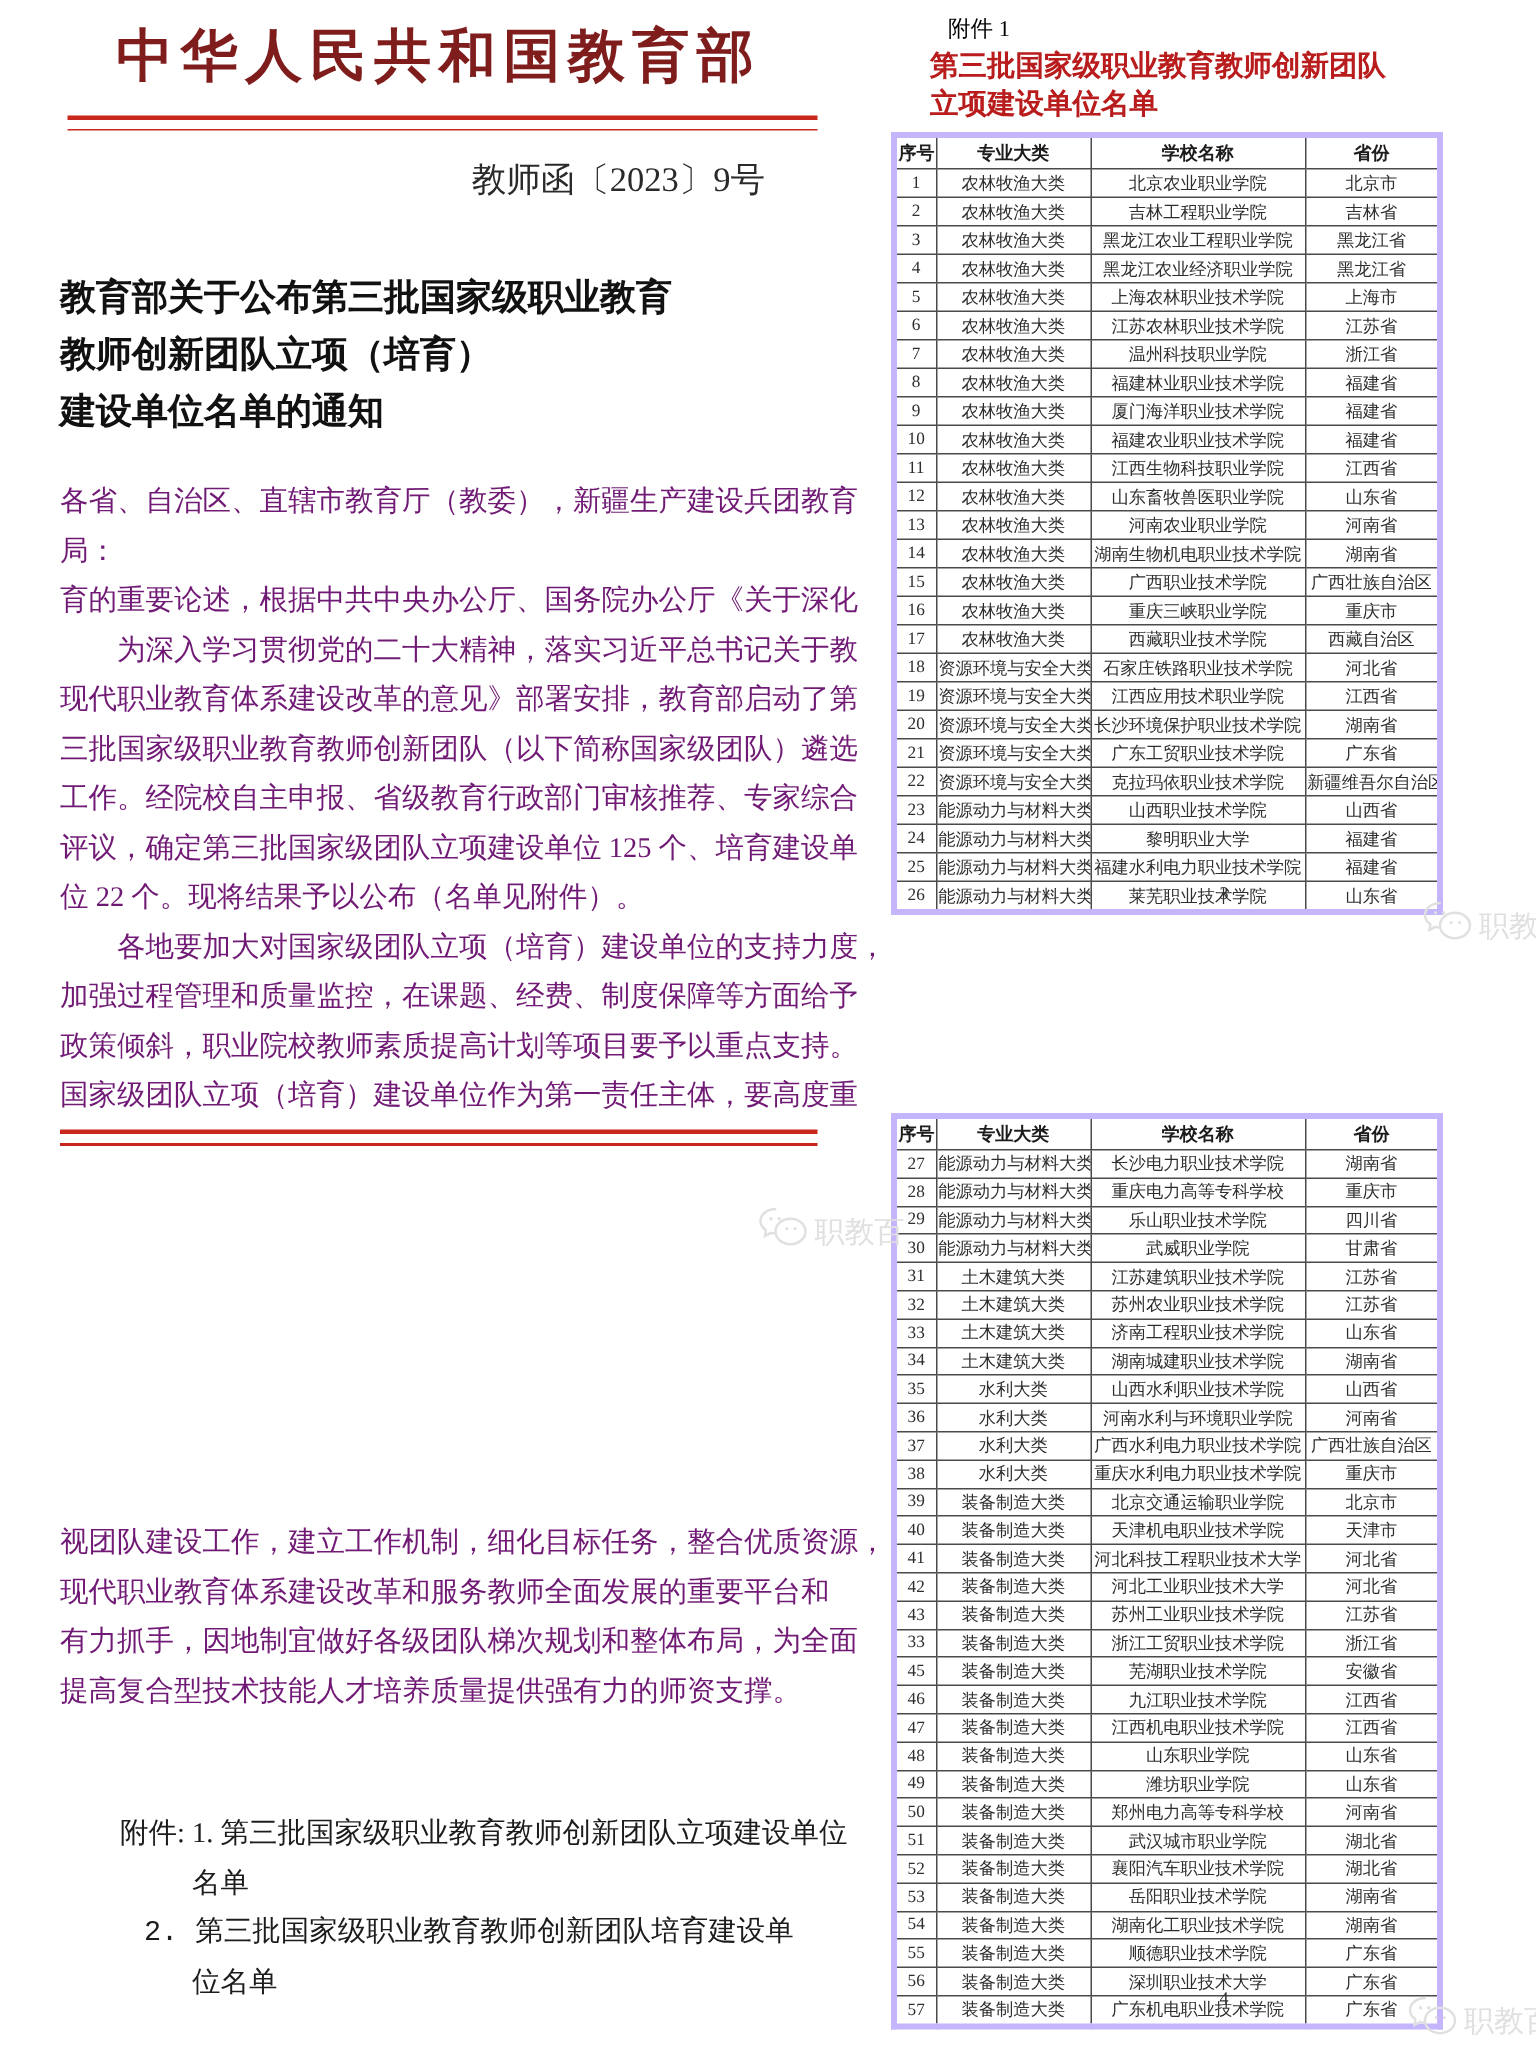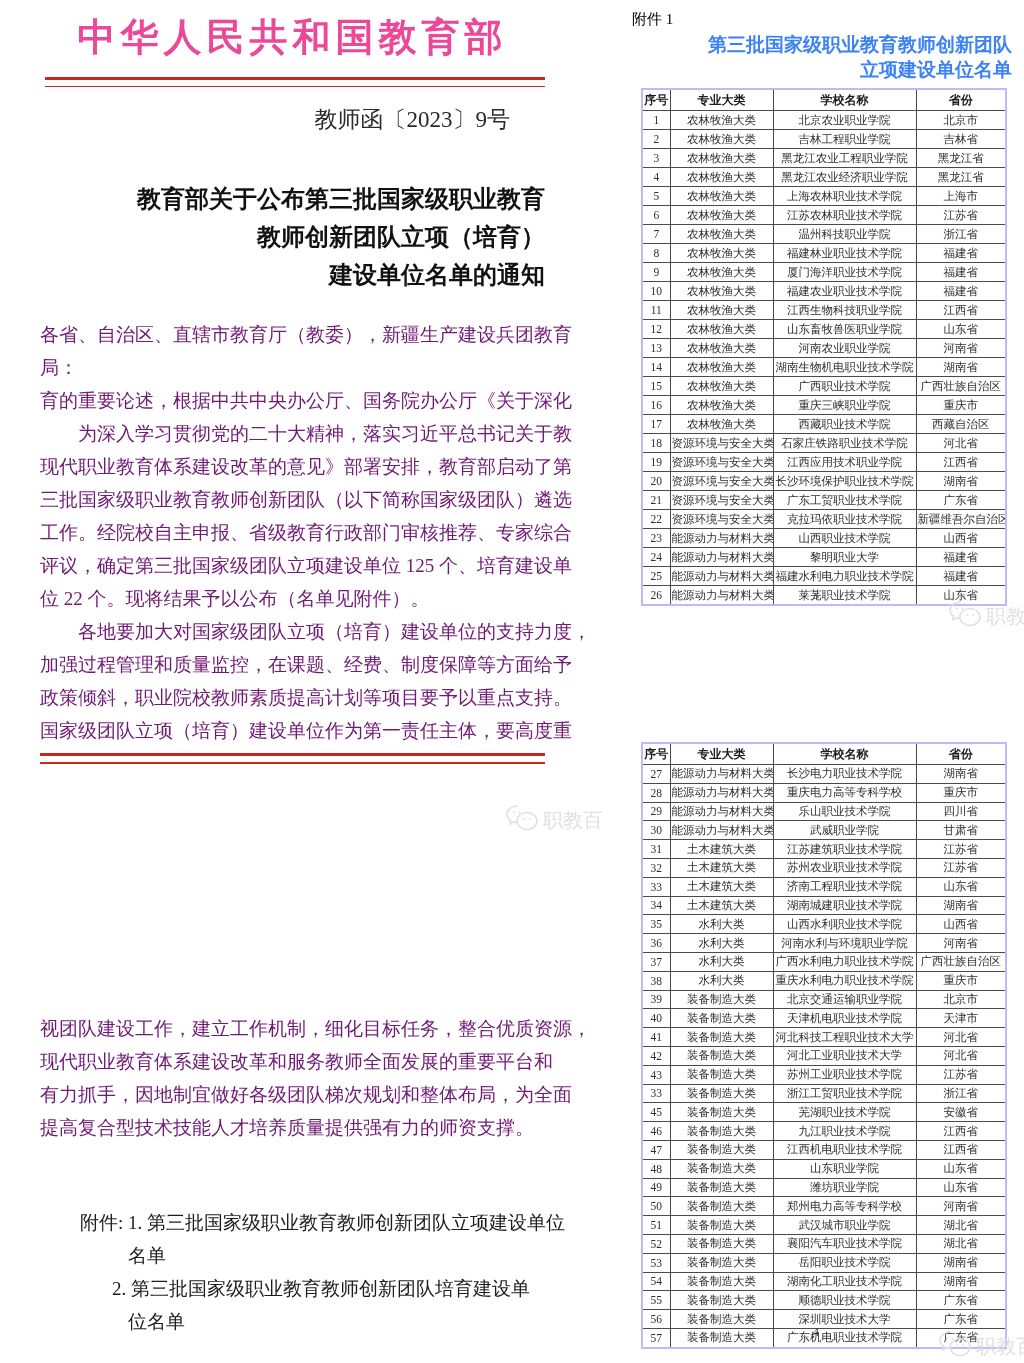--- a/index.html
+++ b/index.html
@@ -3,63 +3,63 @@
 <meta charset="utf-8">
 <style>
   html,body{margin:0;padding:0;}
   .page{
     position:relative;width:1024px;height:1363px;background:#ffffff;
     overflow:hidden;font-family:"Liberation Serif","DejaVu Serif",serif;color:#1f1f1f;
   }
   
   .ministry-header{
     position:absolute;left:40px;top:12px;width:505px;text-align:center;
-    font-size:38px;font-weight:700;color:#ec4899;letter-spacing:5px;white-space:nowrap;
+    font-size:38px;font-weight:700;color:#7f1d1d;letter-spacing:5px;white-space:nowrap;
   }
   .red-rule-1{
     position:absolute;left:45px;top:77px;width:500px;height:6px;
     border-top:3px solid #c8271b;border-bottom:1px solid #c8271b;
   }
   .doc-number{
     position:absolute;left:40px;top:104px;width:470px;text-align:right;
     font-size:23px;color:#2a2a2a;
   }
   .doc-title{
-    position:absolute;left:40px;top:180px;width:505px;text-align:right;
+    position:absolute;left:40px;top:180px;width:505px;text-align:left;
     font-size:24px;font-weight:700;line-height:38px;color:#111;
   }
   .body-block{
     position:absolute;left:40px;width:512px;font-size:19px;line-height:33px;
     color:#701a75;white-space:nowrap;
   }
   .body-block .line{height:33px;}
   #body-block-1{top:318px;}
   .red-rule-2{
     position:absolute;left:40px;top:753px;width:505px;height:6px;
     border-top:3px solid #c8271b;border-bottom:2px solid #c8271b;
   }
   #body-block-2{top:1012px;}
   .attachment-list{
     position:absolute;left:40px;top:1206px;width:512px;
     font-size:19px;line-height:33px;color:#1c1c1c;white-space:nowrap;
   }
   .att-l1{margin-left:40px;}
   .att-l2{margin-left:88px;}
-  .att-l3{margin-left:72px;}
+  .att-l3{margin-left:56px;font-family:Liberation Mono, monospace;}
   .att-l4{margin-left:88px;}
   
   .att1-label{position:absolute;left:632px;top:10px;font-size:15px;color:#000000;}
   .att1-title{
-    position:absolute;left:620px;top:32px;width:392px;text-align:right;
-    font-size:19px;font-weight:700;line-height:25px;color:#3b82f6;
+    position:absolute;left:620px;top:32px;width:392px;text-align:left;
+    font-size:19px;font-weight:700;line-height:25px;color:#b91c1c;
   }
   table.unit-table{
-    position:absolute;left:641px;width:364px;border-collapse:collapse;
+    position:absolute;left:594px;width:364px;border-collapse:collapse;
     table-layout:fixed;font-size:11.5px;color:#2e2e2e;
-    border:2px solid #c4b5fd;
+    border:4px solid #c4b5fd;
   }
   #table-1{top:88px;}
   #table-2{top:742px;}
   .unit-table th,.unit-table td{
     border:1px solid #4a4a4a;text-align:center;vertical-align:middle;
     padding:0 1px;overflow:hidden;white-space:nowrap;
   }
   .unit-table th{height:20px;font-weight:700;font-size:12px;color:#1c1c1c;}
   #table-1 td{height:18px;}
   #table-2 td{height:17.8px;}

